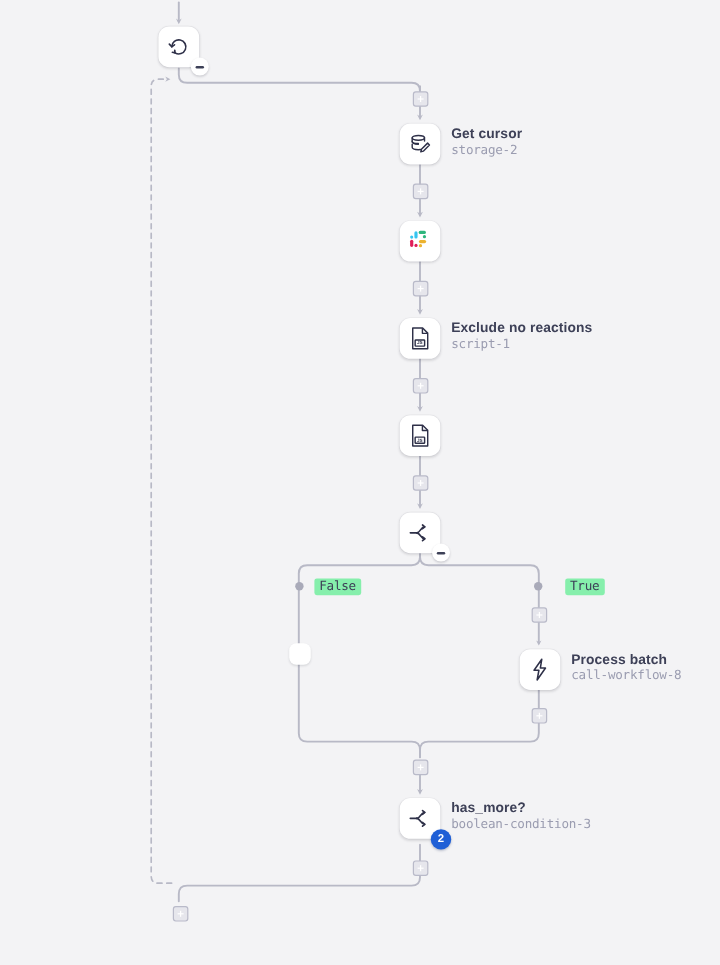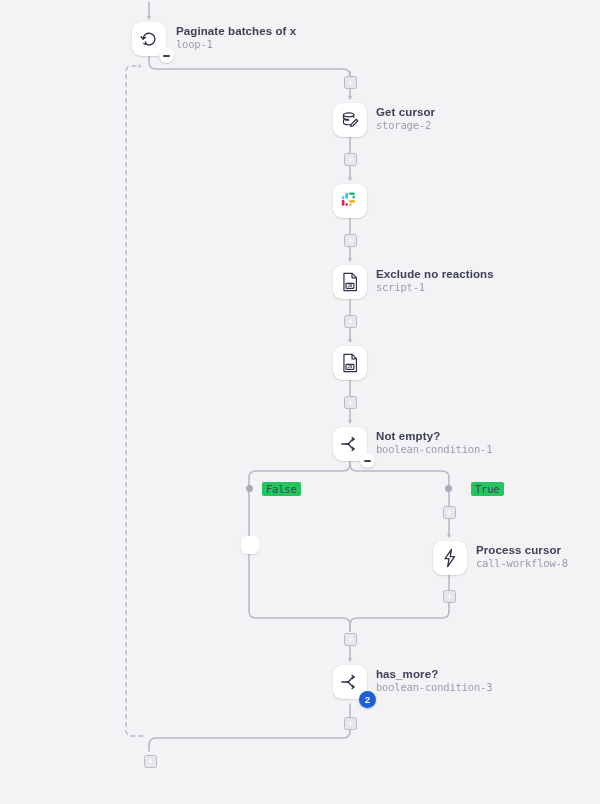--- a/index.html
+++ b/index.html
@@ -127,21 +127,21 @@
   }
   .plus-btn::before { width: 5px; height: 1.4px; }
   .plus-btn::after  { width: 1.4px; height: 5px; }
 
   
   .branch-label {
     position: absolute;
     font-family: "DejaVu Sans Mono", monospace;
     font-size: 10.5px;
     color: #3d4057;
-    background: #22c55e;
+    background: #86efac;
     padding: 1px 4px;
     border-radius: 2px;
     letter-spacing: -.2px;
     white-space: nowrap;
   }
   .branch-dot {
     position: absolute;
     width: 7px; height: 7px;
     border-radius: 50%;
     background: #a9aab9;
@@ -197,24 +197,20 @@
       <g fill="none" stroke="#2e3048" stroke-width="1.5" stroke-linecap="round">
         <path d="M5.6,12 A6.4,6.4 0 1 1 8.6,17.5"></path>
         <path d="M5.6,12 L3.4,9.6 M5.6,12 L8.1,10.2"></path>
         <path d="M8.6,17.5 L6.2,17.0 M8.6,17.5 L8.3,15.1"></path>
       </g>
     </svg>
     <div class="badge-minus">
       <i></i>
     </div>
   </div>
-  <div class="node-label" style="left:176px; top:25px;">
-    <div class="node-title">Paginate batches of x</div>
-    <div class="node-sub">loop-1</div>
-  </div>
 
   <div class="node" style="left:333px; top:103px;">
     <svg class="node-icon" viewBox="0 0 24 24">
       <g fill="none" stroke="#2e3048" stroke-width="1.3" stroke-linecap="round" stroke-linejoin="round">
         <ellipse cx="10.5" cy="6.4" rx="5.6" ry="2.2"></ellipse>
         <path d="M4.9,6.4 L4.9,10.0 C4.9,11.2 7.4,12.2 10.5,12.2"></path>
         <path d="M16.1,6.4 L16.1,9.2"></path>
         <path d="M4.9,9.4 C4.9,10.6 7.4,11.6 10.5,11.6"></path>
         <path d="M4.9,12.3 L4.9,15.0 C4.9,16.2 7.4,17.2 10.5,17.2 C11.2,17.2 11.8,17.15 12.4,17.07"></path>
         <path d="M18.9,11.2 L20.6,12.9 L15.0,18.5 L12.7,19.1 L13.3,16.8 Z"></path>
@@ -274,32 +270,28 @@
         <path d="M9.0,12 C12.4,12 12.6,6.6 16.2,6.6"></path>
         <path d="M9.0,12 C12.4,12 12.6,17.4 16.2,17.4"></path>
         <path d="M14.3,4.9 L16.4,6.6 L14.3,8.3"></path>
         <path d="M14.3,15.7 L16.4,17.4 L14.3,19.1"></path>
       </g>
     </svg>
     <div class="badge-minus">
       <i></i>
     </div>
   </div>
-  <div class="node-label" style="left:376px; top:430px;">
-    <div class="node-title">Not empty?</div>
-    <div class="node-sub">boolean-condition-1</div>
-  </div>
 
   <div class="node" style="left:433px; top:541px;">
     <svg class="node-icon" viewBox="0 0 24 24">
       <path d="M13.6,2.6 L6.6,12.6 L11.0,12.6 L9.4,21.4 L17.0,10.6 L12.3,10.6 Z" fill="none" stroke="#2e3048" stroke-width="1.4" stroke-linejoin="round"></path>
     </svg>
   </div>
   <div class="node-label" style="left:476px; top:544px;">
-    <div class="node-title">Process cursor</div>
+    <div class="node-title">Process batch</div>
     <div class="node-sub">call-workflow-8</div>
   </div>
 
   <div class="node stacked" style="left:333px; top:665px;">
     <svg class="node-icon" viewBox="0 0 24 24">
       <g fill="none" stroke="#2e3048" stroke-width="1.5" stroke-linecap="round" stroke-linejoin="round">
         <path d="M3.2,12 L9.0,12"></path>
         <path d="M9.0,12 C12.4,12 12.6,6.6 16.2,6.6"></path>
         <path d="M9.0,12 C12.4,12 12.6,17.4 16.2,17.4"></path>
         <path d="M14.3,4.9 L16.4,6.6 L14.3,8.3"></path>

